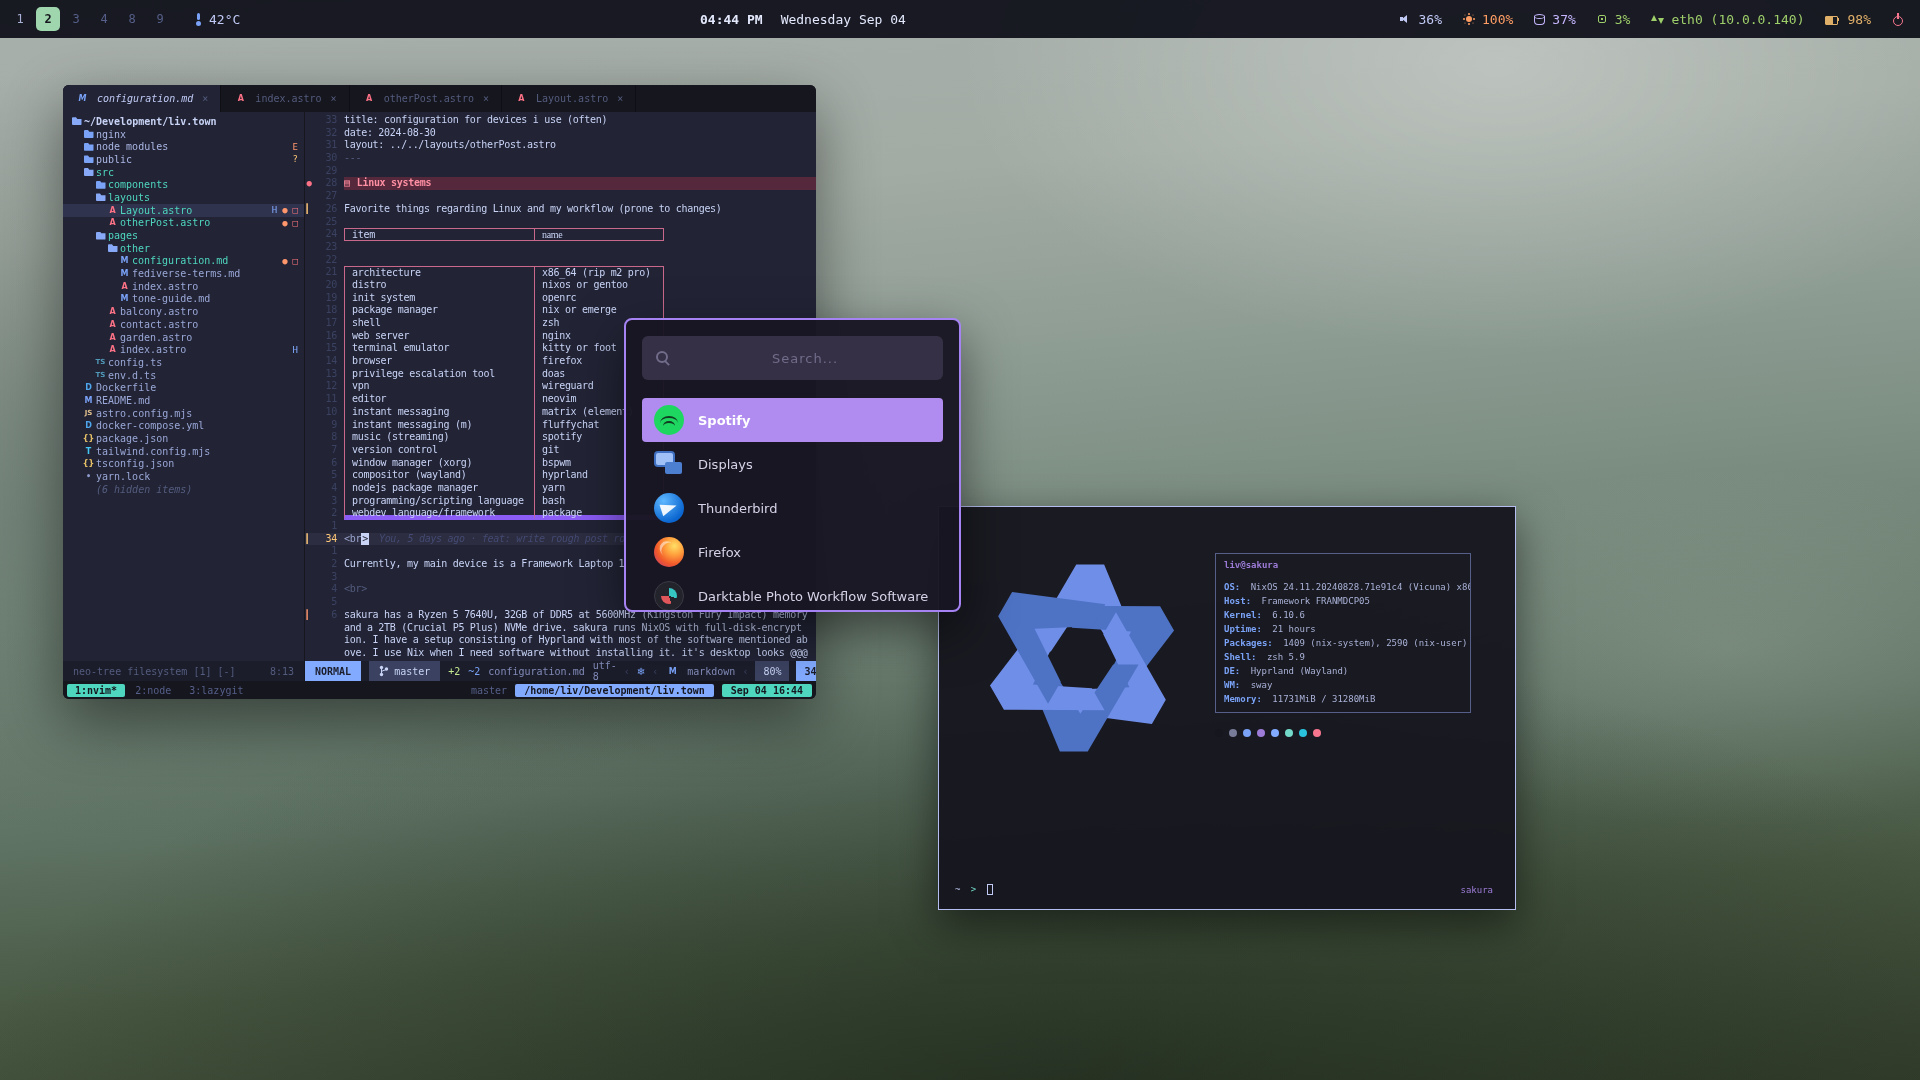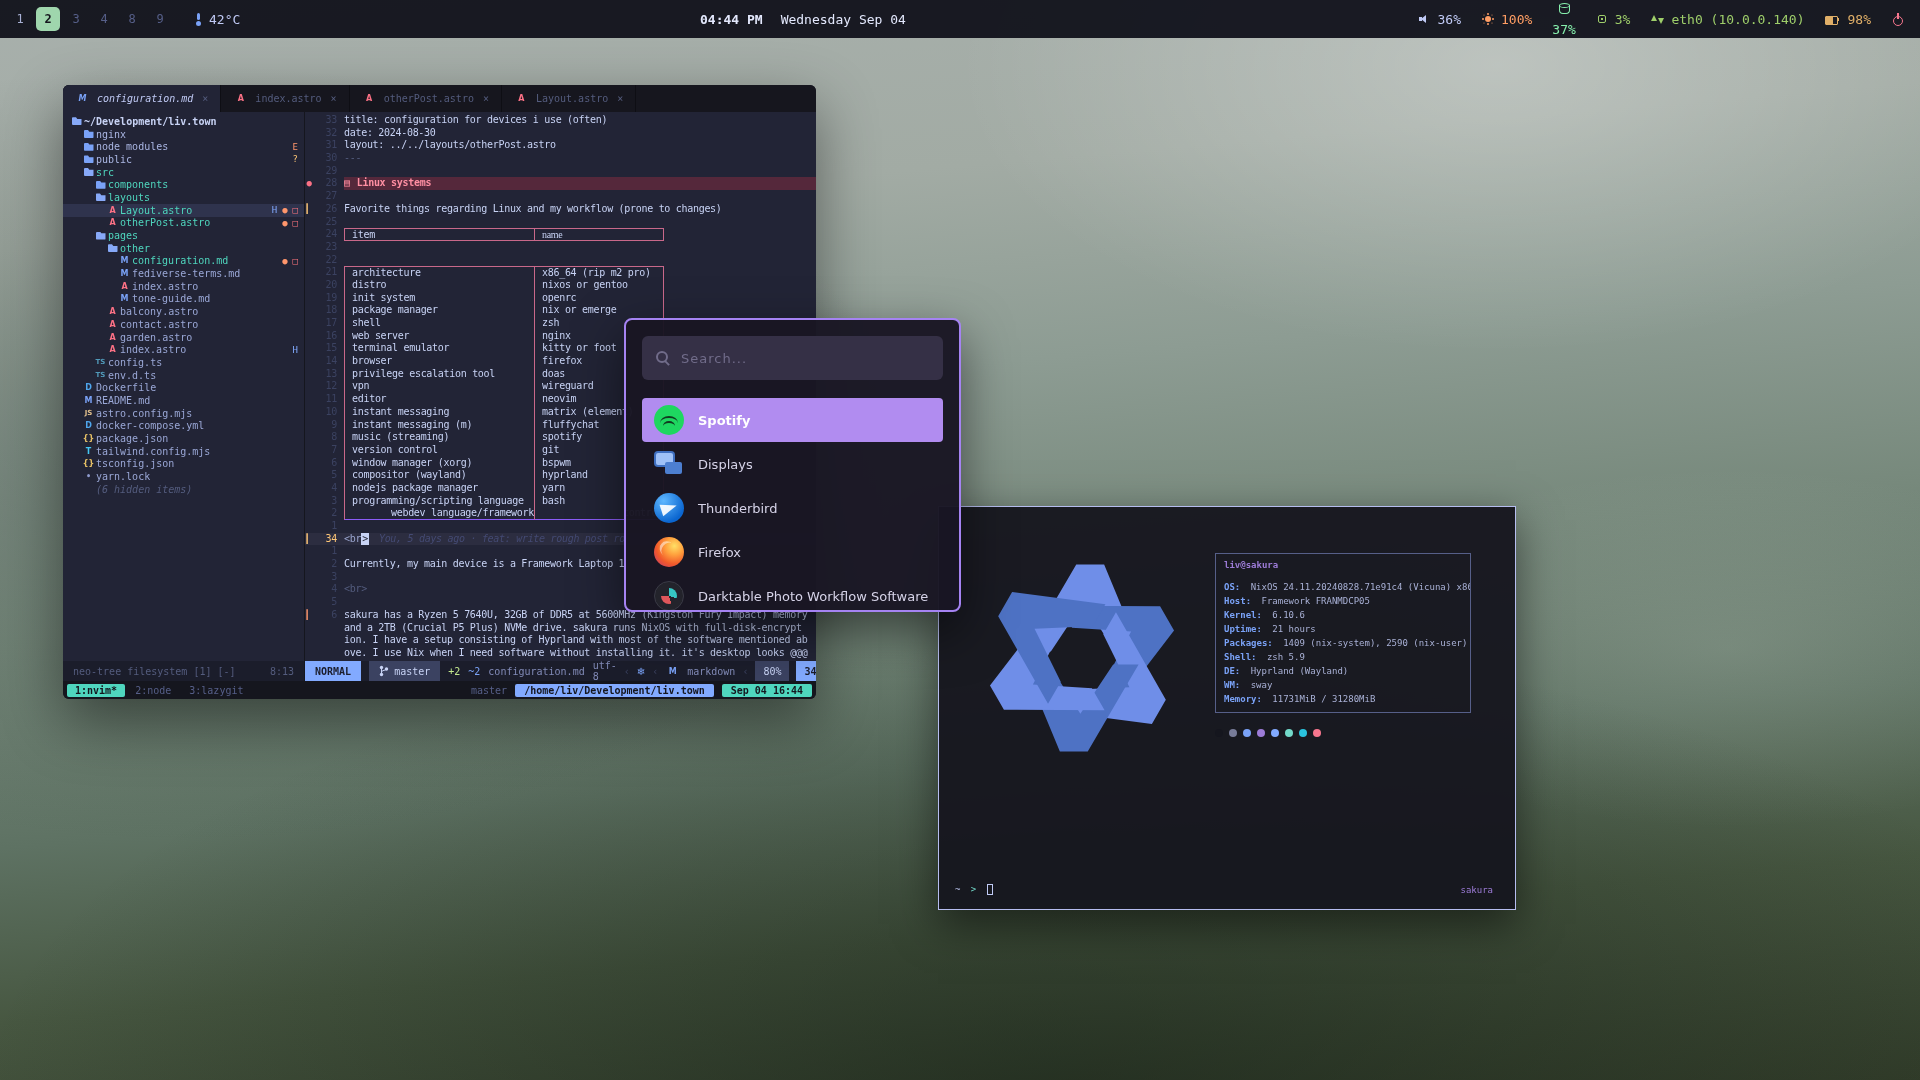--- a/index.html
+++ b/index.html
@@ -24,21 +24,21 @@
   .bar-left { display:flex; align-items:center; gap:22px; padding-left:8px; }
   .workspaces { display:flex; align-items:center; gap:4px; }
   .ws { width:24px; height:24px; line-height:24px; text-align:center; background:transparent;
     border:none; color:#565f89; font:12px "DejaVu Sans Mono", monospace; cursor:pointer; }
   .ws.occupied { color:#a9b1d6; }
   .ws.active { background:#9fd6ad; color:#15161e; border-radius:5px; font-weight:bold; }
   .bar-mod { display:flex; align-items:center; gap:7px; white-space:nowrap; }
   .bar-clock { position:absolute; left:700px; top:0; height:38px; display:flex; align-items:center; gap:18px; color:#e3e8fd; }
   .bar-clock .time { font-weight:bold; }
   .bar-right { margin-left:auto; display:flex; align-items:center; gap:20px; padding-right:16px; }
-  .m-fg{color:#c0caf5;} .m-orange{color:#ff9e64;} .m-blue{color:#86efac;flex-direction:column;}
+  .m-fg{color:#c0caf5;} .m-orange{color:#ff9e64;} .m-blue{color:#c4b5fd;}
   .m-green{color:#9ece6a;} .m-yellow{color:#e0af68;} .m-red{color:#f7768e;}
   .mtext:empty{display:none;}
 
   
   .mico{display:inline-block; position:relative; flex:none;}
   .thermo-icon{width:8px;height:14px;color:#7aa2f7;}
   .thermo-icon::before{content:"";position:absolute;left:2.5px;top:1px;width:3px;height:7px;background:currentColor;border-radius:2px;}
   .thermo-icon::after{content:"";position:absolute;left:1.5px;bottom:0;width:5px;height:5px;background:currentColor;border-radius:50%;}
   .volume-icon{width:13px;height:13px;}
   .volume-icon::before{content:"";position:absolute;left:1px;top:4.5px;width:3px;height:4px;background:currentColor;}
@@ -114,21 +114,21 @@
   .r-heading{background:linear-gradient(90deg,transparent 0 39px,#55283b 39px);}
   .r-heading .bic{color:#ff8fa3;margin-right:7px;font-weight:bold;}
   .r-heading .bt{color:#ff8fa3;font-weight:bold;}
   .bc1{width:190px;flex:none;padding-left:7px;}
   .bc2{width:130px;flex:none;padding-left:7px;}
   .r-thead .bc1{border:1px solid #c9688a;border-right:none;}
   .r-thead .bc2{border:1px solid #c9688a;font-family:Liberation Serif, serif;}
   .r-trow .bc1{border-left:1px solid #c9688a;}
   .r-trow .bc2{border-left:1px solid #c9688a;border-right:1px solid #c9688a;}
   .r-first .bc1,.r-first .bc2{border-top:1px solid #c9688a;}
-  .r-last .bc1,.r-last .bc2{border-bottom:1px solid #8b5cf6;text-align:right;}
+  .r-last .bc1,.r-last .bc2{border-bottom:5px solid #8b5cf6;}
   .r-cursor{background:rgba(200,211,245,0.06);}
   .bpre{color:#9aa5ce;}
   .bcur{background:#c8d3f5;color:#1b1d2b;padding:0 1px;}
   .bblame{color:#444a73;font-style:italic;margin-left:10px;}
 
   .statusline { height:20px; flex:none; display:flex; background:#1b1d2b; font-size:10px; }
   .sl-tree { width:242px; flex:none; display:flex; justify-content:space-between; align-items:center;
     padding:0 10px; color:#545c7e; border-right:1px solid #15161e; }
   .sl-main { flex:1; display:flex; align-items:center; gap:8px; }
   .seg { height:100%; display:flex; align-items:center; padding:0 10px; }
@@ -155,21 +155,21 @@
   .launcher { position:absolute; left:624px; top:318px; width:337px; height:294px; z-index:40;
     background:rgba(25,22,35,0.97); border:2px solid #a583f2; border-radius:8px; overflow:hidden;
     box-shadow:0 18px 50px rgba(0,0,0,0.5); padding:16px; display:flex; flex-direction:column;
     font-family:"DejaVu Sans",sans-serif; }
   .search { height:44px; flex:none; background:#353046; border-radius:6px; display:flex; align-items:center;
     gap:10px; padding:0 14px; margin-bottom:18px; }
   .search-icon{width:15px;height:15px;position:relative;flex:none;}
   .search-icon::before{content:"";position:absolute;left:0;top:0;width:8px;height:8px;border:2px solid #716c8a;border-radius:50%;}
   .search-icon::after{content:"";position:absolute;left:10px;top:9px;width:2px;height:6px;background:#716c8a;transform:rotate(-45deg);}
   .search-input { flex:1; background:transparent; border:none; outline:none; color:#bdb8d8;
-    font:13px "DejaVu Sans",sans-serif; letter-spacing:1px; }
+    font:13px "DejaVu Sans",sans-serif; letter-spacing:1px;text-align:center; }
   .search-input::placeholder { color:#716c8a; }
   .apps { display:flex; flex-direction:column; }
   .app { height:44px; flex:none; display:flex; align-items:center; gap:14px; padding:0 12px;
     border-radius:4px; color:#d6d3e8; font-size:13px; cursor:pointer; }
   .app.sel { background:#b18cf0; color:#ffffff; font-weight:bold; }
   .aico { width:30px; height:30px; flex:none; position:relative; }
   .spotify-icon{background:#1ed760;border-radius:50%;}
   .spotify-icon::before{content:"";position:absolute;left:6px;top:11px;width:18px;height:12px;border:solid #113a20;border-width:2px 0 0;border-radius:50%;}
   .spotify-icon::after{content:"";position:absolute;left:9px;top:16px;width:12px;height:8px;border:solid #113a20;border-width:2px 0 0;border-radius:50%;}
   .thunderbird-icon{background:radial-gradient(circle at 32% 26%,#5eb7ff,#0b66d0 72%);border-radius:50%;}
@@ -784,21 +784,21 @@
             <span class="bc1">programming/scripting language</span>
             <span class="bc2">bash</span>
 
           </div>
 
           <div class="brow r-trow r-last">
             <span class="bsign"></span>
             <span class="bnum">2</span>
 
             <span class="bc1">webdev language/framework</span>
-            <span class="bc2">control</span>
+            <span class="bc2">package</span>
 
           </div>
 
           <div class="brow r-blank">
             <span class="bsign"></span>
             <span class="bnum">1</span>
 
           </div>
 
           <div class="brow r-cursor">

